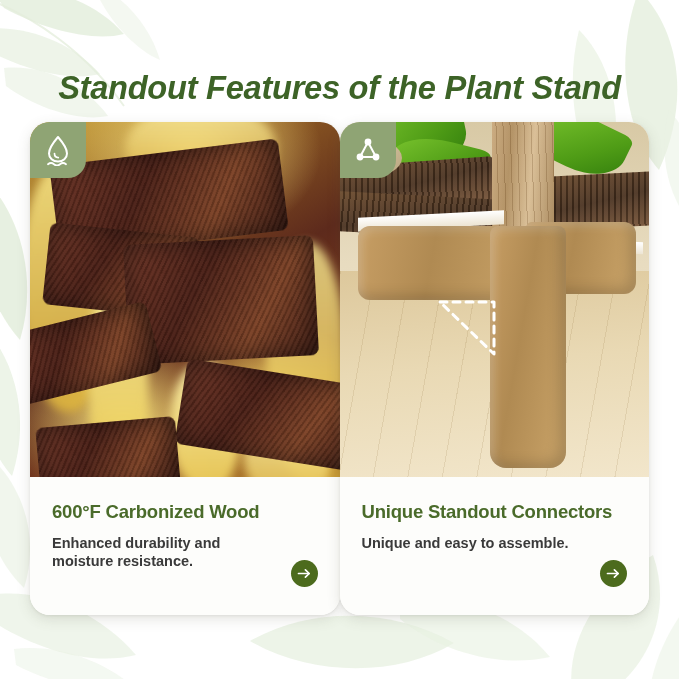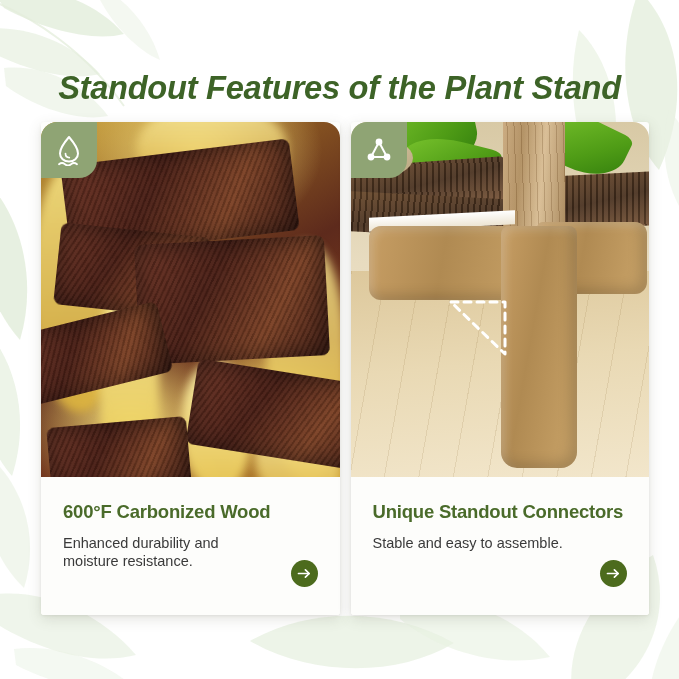--- a/index.html
+++ b/index.html
@@ -29,25 +29,25 @@
   
   .cards{
     position:absolute;top:122px;left:30px;
     width:619px;height:493px;
     display:flex;justify-content:space-between;
     z-index:2;
   }
   .card{
     width:348px;height:493px;
     background:#fdfdfb;
-    border-radius:3px;
+    border-radius:20px;
     box-shadow:0 4px 14px rgba(90,90,70,.16), 0 1px 3px rgba(90,90,70,.10);
     overflow:hidden;
     position:relative;
-    display:flex;flex-direction:column;margin-left:11px;
+    display:flex;flex-direction:column;
   }
 
   
   .photo{
     position:relative;
     width:100%;height:355px;
     border-radius:16px 16px 0 0;
     overflow:hidden;
     flex:0 0 355px;
   }
@@ -106,21 +106,21 @@
     padding:24px 22px 0 22px;
     position:relative;
     background:#fdfdfb;
   }
   .card-title{
     font-size:18.5px;line-height:22px;font-weight:700;
     color:#4a6b2a;margin:0 0 11px 0;letter-spacing:-.2px;
     white-space:nowrap;
   }
   .card-desc{
-    font-size:14.5px;line-height:18px;font-weight:400;
+    font-size:14.5px;line-height:18px;font-weight:700;
     color:#3a3a3a;margin:0;max-width:210px;
   }
   .arrow-btn{
     position:absolute;right:22px;bottom:28px;
     width:27px;height:27px;border-radius:50%;
     background:#4c6b1d;
     display:flex;align-items:center;justify-content:center;
     cursor:pointer;border:none;padding:0;
   }
   .arrow-btn svg{display:block;}
@@ -272,21 +272,21 @@
           <path d="M15 7 L7 22 L23 22 Z" fill="none" stroke="#ffffff" stroke-width="2" stroke-linejoin="round"></path>
           <circle cx="15" cy="7" r="3.4" fill="#ffffff"></circle>
           <circle cx="7" cy="22" r="3.4" fill="#ffffff"></circle>
           <circle cx="23" cy="22" r="3.4" fill="#ffffff"></circle>
         </svg>
       </div>
     </div>
 
     <div class="body">
       <h2 class="card-title">Unique Standout Connectors</h2>
-      <p class="card-desc">Stable and easy to assemble.</p>
+      <p class="card-desc">Unique and easy to assemble.</p>
       <button class="arrow-btn" aria-label="next">
         <svg width="15" height="13" viewBox="0 0 15 13">
           <path d="M1.5 6.5 H12" stroke="#ffffff" stroke-width="1.7" stroke-linecap="round" fill="none"></path>
           <path d="M8.4 2.9 L12.2 6.5 L8.4 10.1" stroke="#ffffff" stroke-width="1.7" stroke-linecap="round" stroke-linejoin="round" fill="none"></path>
         </svg>
       </button>
     </div>
   </div>
 
 </div>

